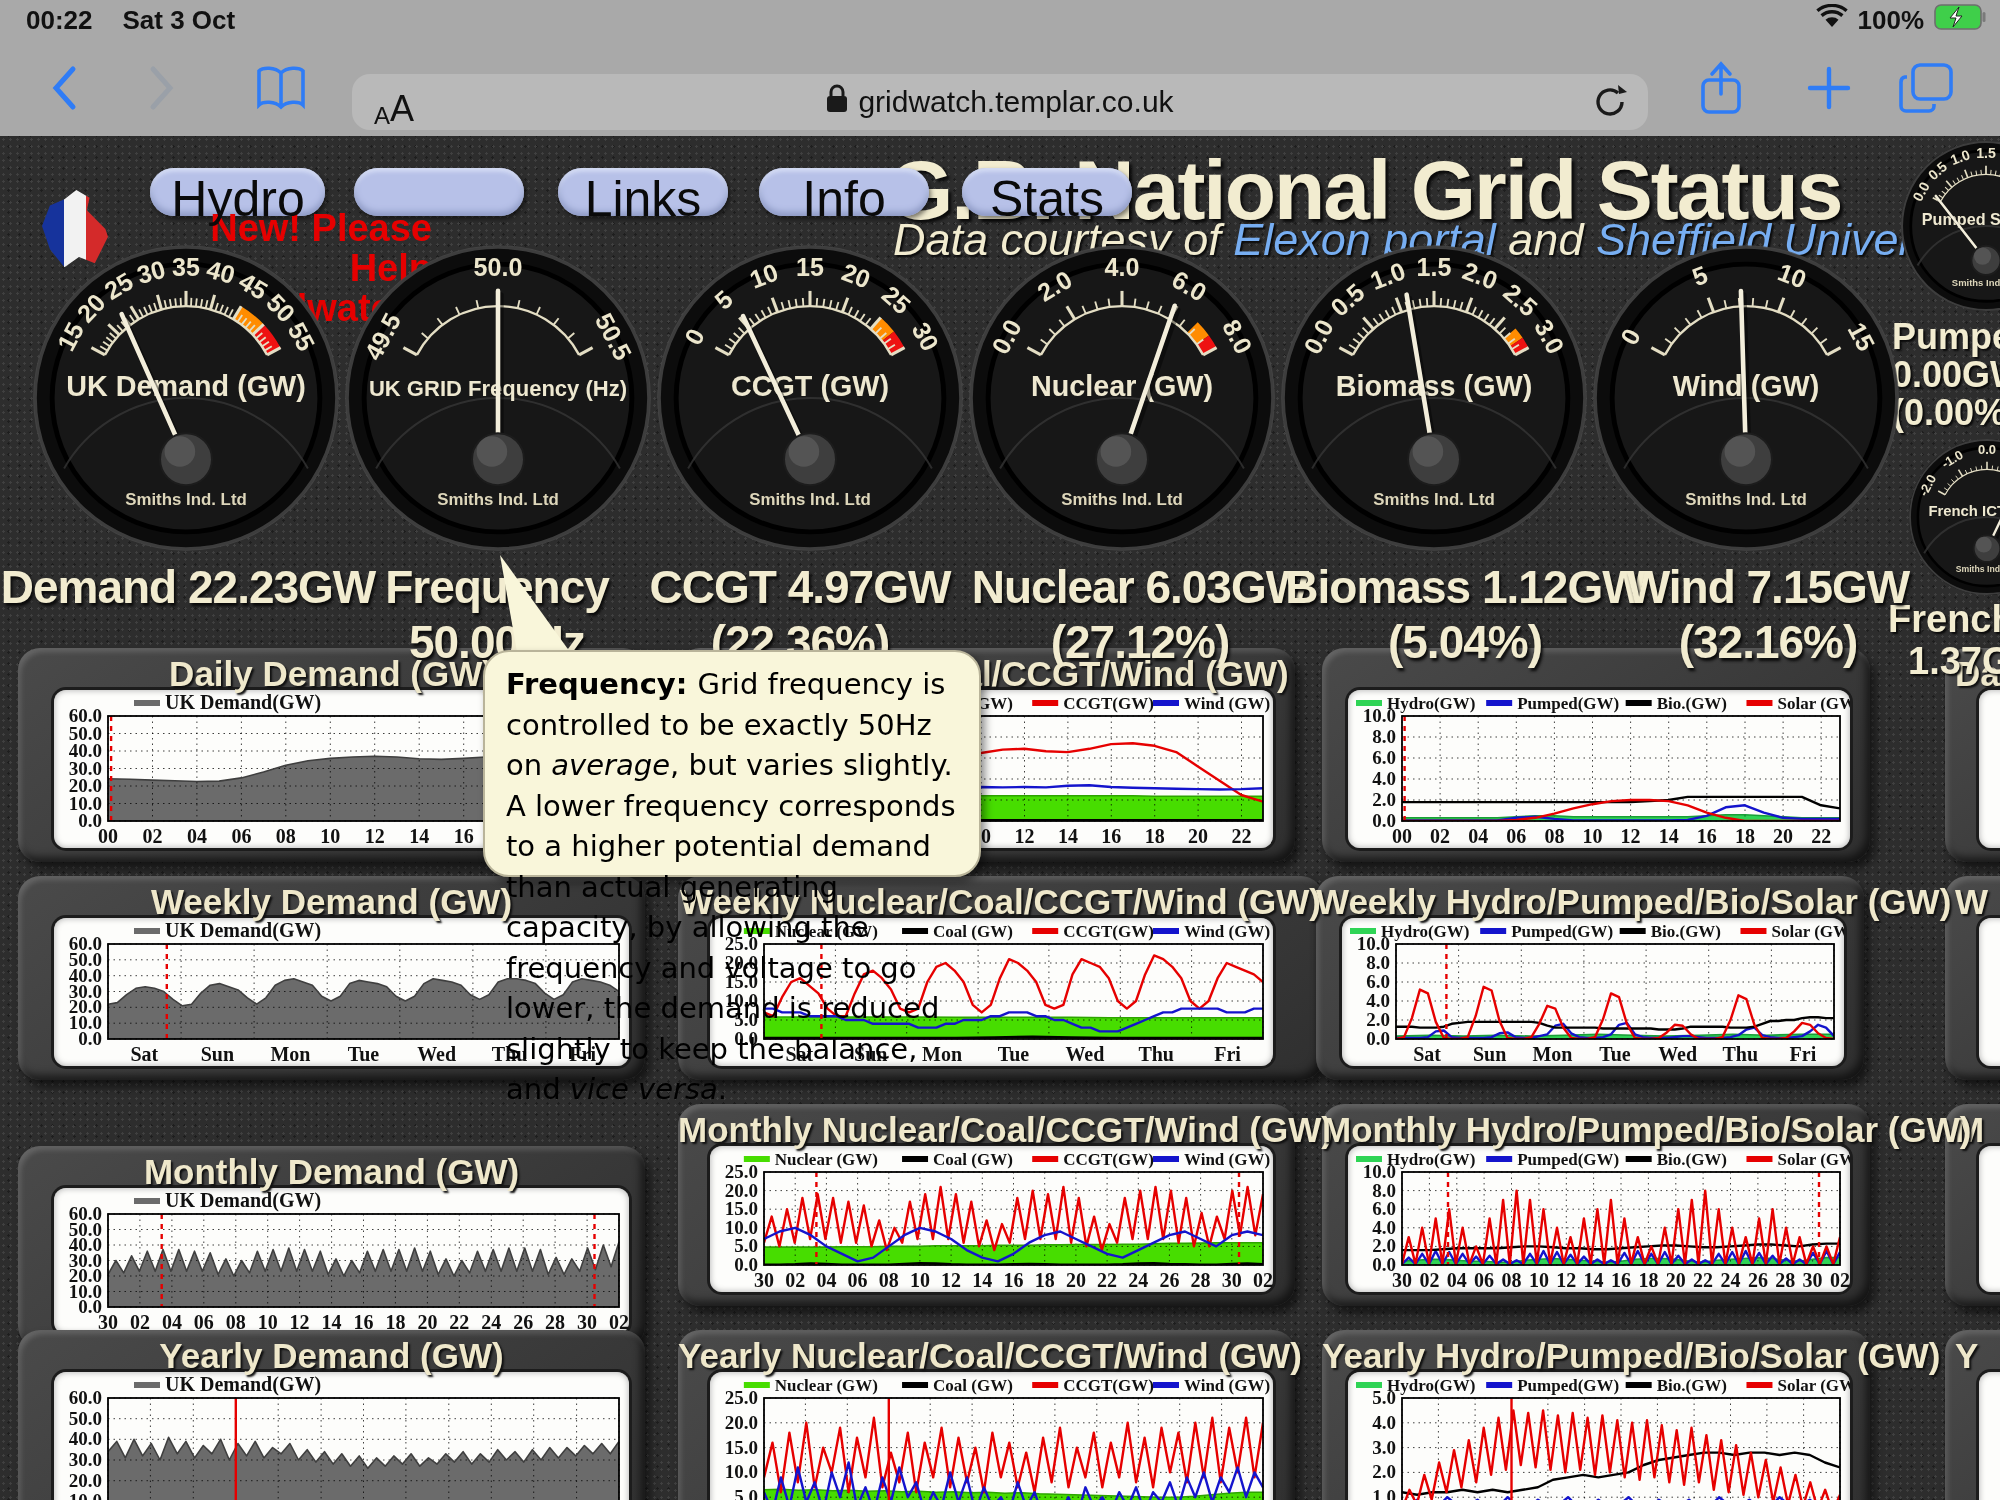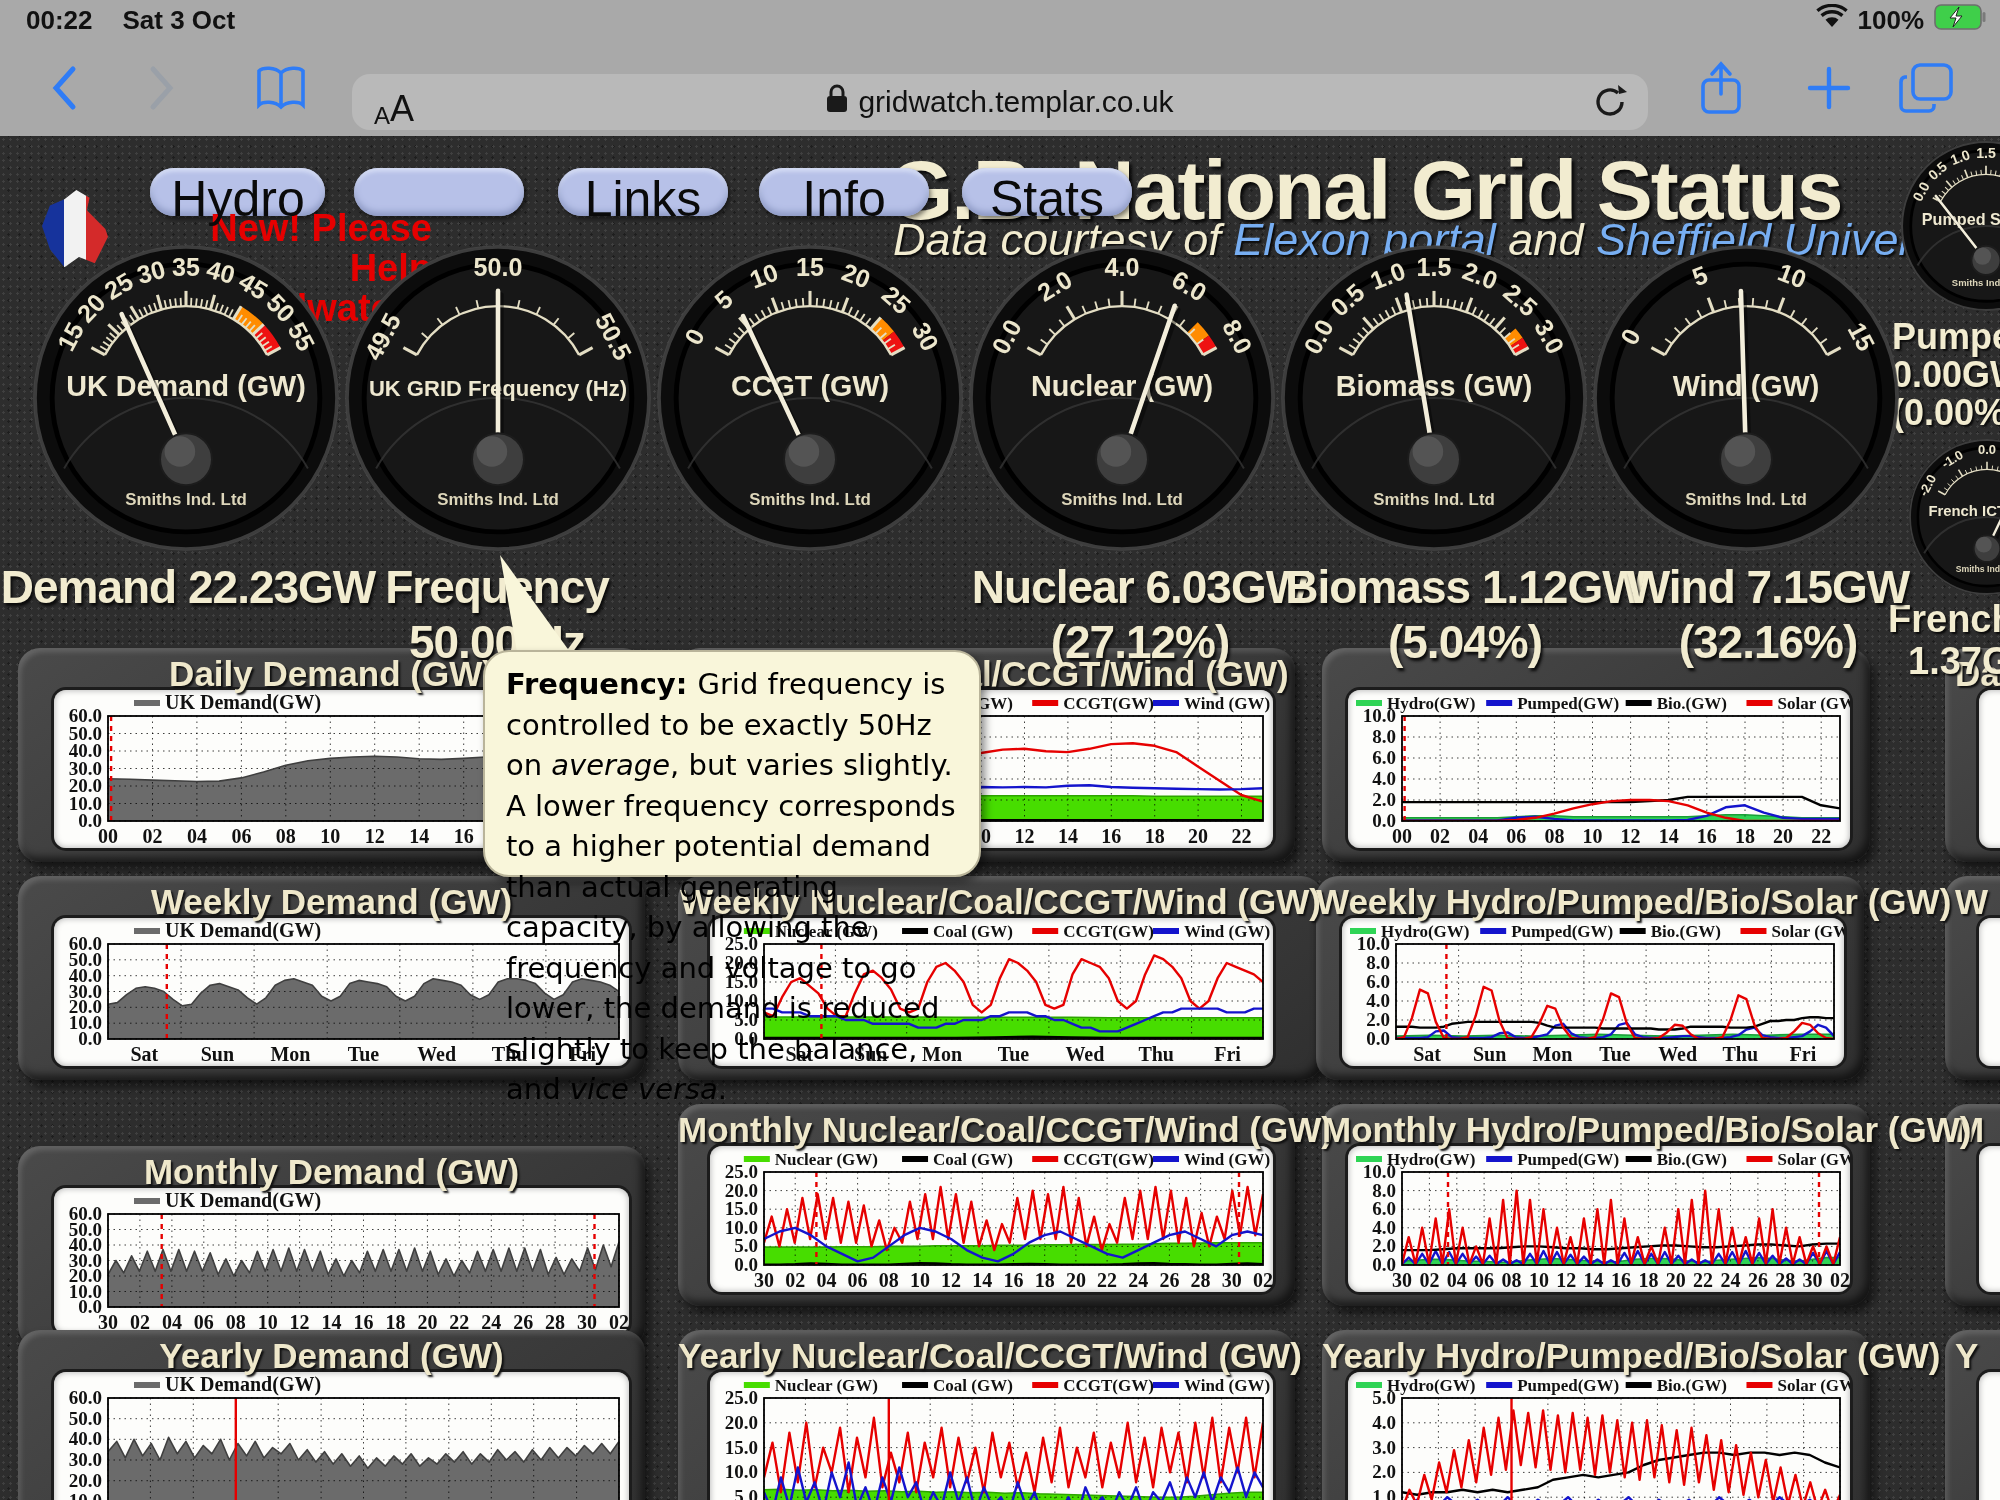--- a/index.html
+++ b/index.html
@@ -523,20 +523,24 @@
   </div>
 
   <div class="reading" style="left:-72px;">
       <div>Demand 22.23GW</div>
       <div></div>
     </div>
   <div class="reading" style="left:237px;">
       <div>Frequency</div>
       <div>50.00 Hz</div>
     </div>
+  <div class="reading" style="left:540px;">
+      <div>CCGT 4.97GW</div>
+      <div>(22.36%)</div>
+    </div>
   <div class="reading" style="left:880px;">
       <div>Nuclear 6.03GW</div>
       <div>(27.12%)</div>
     </div>
   <div class="reading" style="left:1205px;">
       <div>Biomass 1.12GW</div>
       <div>(5.04%)</div>
     </div>
   <div class="reading" style="left:1508px;">
       <div>Wind 7.15GW</div>

